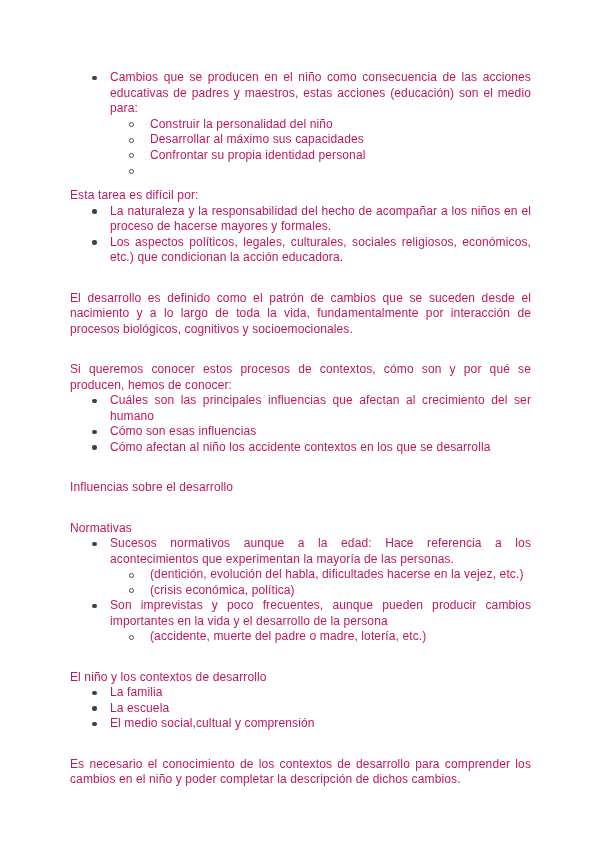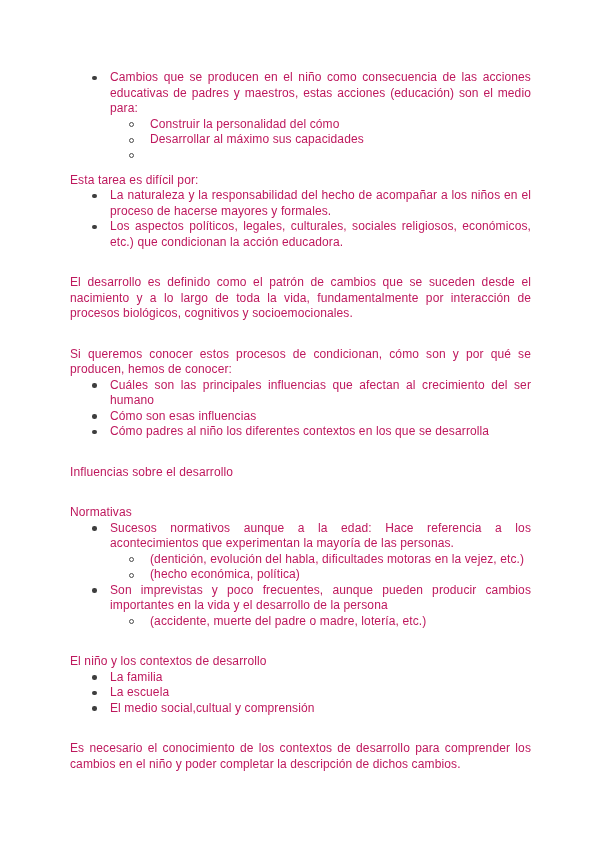--- a/index.html
+++ b/index.html
@@ -61,36 +61,37 @@
   }
   .txt {
     display: inline;
   }
 </style>
 </head>
 <body>
 
 <main class="page">
     <div class="block li1"><span class="bullet b1"></span><span class="txt">Cambios que se producen en el niño como consecuencia de las acciones educativas de padres y maestros, estas acciones (educación) son el medio para:</span></div>
-    <div class="block li2"><span class="bullet b2"></span><span class="txt">Construir la personalidad del cómo</span></div>
+    <div class="block li2"><span class="bullet b2"></span><span class="txt">Construir la personalidad del niño</span></div>
     <div class="block li2"><span class="bullet b2"></span><span class="txt">Desarrollar al máximo sus capacidades</span></div>
+    <div class="block li2"><span class="bullet b2"></span><span class="txt">Confrontar su propia identidad personal</span></div>
     <div class="block li2"><span class="bullet b2"></span></div>
     <div class="block p"><span class="txt">Esta tarea es difícil por:</span></div>
     <div class="block li1"><span class="bullet b1"></span><span class="txt">La naturaleza y la responsabilidad del hecho de acompañar a los niños en el proceso de hacerse mayores y formales.</span></div>
     <div class="block li1"><span class="bullet b1"></span><span class="txt">Los aspectos políticos, legales, culturales, sociales religiosos, económicos, etc.) que condicionan la acción educadora.</span></div>
     <div class="block p"><span class="txt">El desarrollo es definido como el patrón de cambios que se suceden desde el nacimiento y a lo largo de toda la vida, fundamentalmente por interacción de procesos biológicos, cognitivos y socioemocionales.</span></div>
-    <div class="block p"><span class="txt">Si queremos conocer estos procesos de condicionan, cómo son y por qué se producen, hemos de conocer:</span></div>
+    <div class="block p"><span class="txt">Si queremos conocer estos procesos de contextos, cómo son y por qué se producen, hemos de conocer:</span></div>
     <div class="block li1"><span class="bullet b1"></span><span class="txt">Cuáles son las principales influencias que afectan al crecimiento del ser humano</span></div>
     <div class="block li1"><span class="bullet b1"></span><span class="txt">Cómo son esas influencias</span></div>
-    <div class="block li1"><span class="bullet b1"></span><span class="txt">Cómo padres al niño los diferentes contextos en los que se desarrolla</span></div>
+    <div class="block li1"><span class="bullet b1"></span><span class="txt">Cómo afectan al niño los accidente contextos en los que se desarrolla</span></div>
     <div class="block p gap"><span class="txt">Influencias sobre el desarrollo</span></div>
     <div class="block p"><span class="txt">Normativas</span></div>
     <div class="block li1"><span class="bullet b1"></span><span class="txt">Sucesos normativos aunque a la edad: Hace referencia a los acontecimientos que experimentan la mayoría de las personas.</span></div>
-    <div class="block li2"><span class="bullet b2"></span><span class="txt">(dentición, evolución del habla, dificultades motoras en la vejez, etc.)</span></div>
-    <div class="block li2"><span class="bullet b2"></span><span class="txt">(hecho económica, política)</span></div>
+    <div class="block li2"><span class="bullet b2"></span><span class="txt">(dentición, evolución del habla, dificultades hacerse en la vejez, etc.)</span></div>
+    <div class="block li2"><span class="bullet b2"></span><span class="txt">(crisis económica, política)</span></div>
     <div class="block li1"><span class="bullet b1"></span><span class="txt">Son imprevistas y poco frecuentes, aunque pueden producir cambios importantes en la vida y el desarrollo de la persona</span></div>
     <div class="block li2"><span class="bullet b2"></span><span class="txt">(accidente, muerte del padre o madre, lotería, etc.)</span></div>
     <div class="block p gap"><span class="txt">El niño y los contextos de desarrollo</span></div>
     <div class="block li1"><span class="bullet b1"></span><span class="txt">La familia</span></div>
     <div class="block li1"><span class="bullet b1"></span><span class="txt">La escuela</span></div>
     <div class="block li1"><span class="bullet b1"></span><span class="txt">El medio social,cultual y comprensión</span></div>
     <div class="block p"><span class="txt">Es necesario el conocimiento de los contextos de desarrollo para comprender los cambios en el niño y poder completar la descripción de dichos cambios.</span></div>
   </main>
 
 </body></html>

